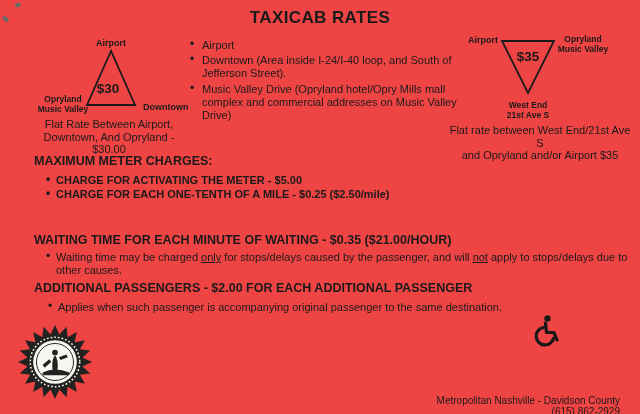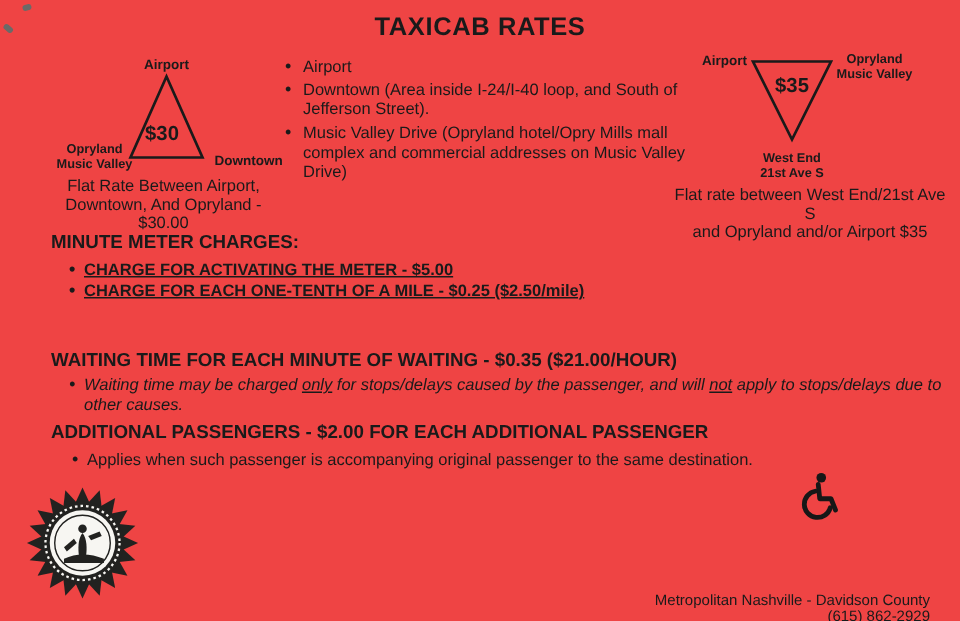--- a/index.html
+++ b/index.html
@@ -101,28 +101,28 @@
     <div class="abs lbl2" style="left:56px;top:70px;width:56px;">
       <div>West End</div>
       <div>21st Ave S</div>
     </div>
     <div class="abs caption" style="left:2px;top:94px;width:188px;">
       <div>Flat rate between West End/21st Ave S</div>
       <div>and Opryland and/or Airport $35</div>
     </div>
   </div>
 
-  <div class="abs sec-heading" style="left:34px;top:154px;">MINUTE METER CHARGES:</div>
-  <div class="abs blist" style="left:44px;top:174px;text-decoration:underline;">
+  <div class="abs sec-heading" style="left:34px;top:154px;">MAXIMUM METER CHARGES:</div>
+  <div class="abs blist" style="left:44px;top:174px;">
     <div class="bullet bold">CHARGE FOR ACTIVATING THE METER - $5.00</div>
     <div class="bullet bold">CHARGE FOR EACH ONE-TENTH OF A MILE - $0.25 ($2.50/mile)</div>
   </div>
 
   <div class="abs sec-heading" style="left:34px;top:233px;">WAITING TIME FOR EACH MINUTE OF WAITING - $0.35 ($21.00/HOUR)</div>
-  <div class="abs blist" style="left:44px;top:251px;font-style:italic;">
+  <div class="abs blist" style="left:44px;top:251px;">
     <div class="bullet"><span>Waiting time may be charged </span><span class="ul">only</span><span> for stops/delays caused by the passenger, and will </span><span class="ul">not</span><span> apply to stops/delays due to other causes.</span></div>
   </div>
 
   <div class="abs sec-heading" style="left:34px;top:281px;">ADDITIONAL PASSENGERS - $2.00 FOR EACH ADDITIONAL PASSENGER</div>
   <div class="abs blist" style="left:46px;top:301px;">
     <div class="bullet">Applies when such passenger is accompanying original passenger to the same destination.</div>
   </div>
 
   <svg class="abs" style="left:17px;top:324px;" width="76" height="76" viewBox="-40 -40 80 80">
     <defs>

